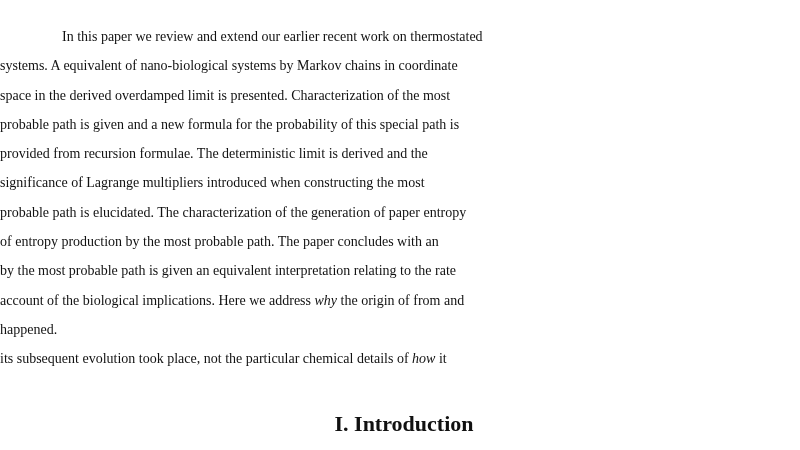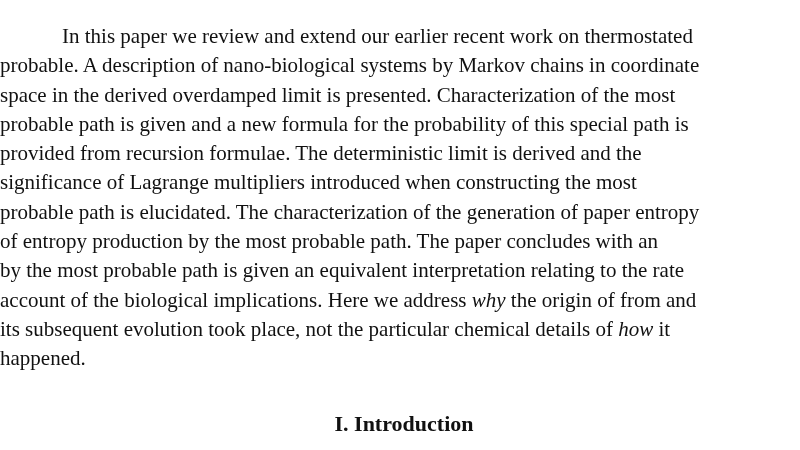--- a/index.html
+++ b/index.html
@@ -20,21 +20,21 @@
       left: 0;
       top: 0;
       width: 800px;
       height: 450px;
     }
     .abstract {
       position: absolute;
       left: 0;
       top: 22px;
       width: 800px;
-      font-size: 21px;
+      font-size: 14px;
       line-height: 29.3px;
       margin: 0;
     }
     .abstract .line {
       display: block;
       white-space: nowrap;
     }
     .abstract .line.first {
       padding-left: 62px;
     }
@@ -53,27 +53,27 @@
       margin: 0;
       line-height: 30px;
     }
   </style>
 </head>
 <body>
 
 <div class="page">
   <p class="abstract">
     <span class="line first">In this paper we review and extend our earlier recent work on thermostated</span>
-    <span class="line">probable. A description of nano-biological systems by Markov chains in coordinate</span>
+    <span class="line">systems. A equivalent of nano-biological systems by Markov chains in coordinate</span>
     <span class="line">space in the derived overdamped limit is presented. Characterization of the most</span>
     <span class="line">probable path is given and a new formula for the probability of this special path is</span>
     <span class="line">provided from recursion formulae. The deterministic limit is derived and the</span>
     <span class="line">significance of Lagrange multipliers introduced when constructing the most</span>
     <span class="line">probable path is elucidated. The characterization of the generation of paper entropy</span>
     <span class="line">of entropy production by the most probable path. The paper concludes with an</span>
     <span class="line">by the most probable path is given an equivalent interpretation relating to the rate</span>
     <span class="line"><span>account of the biological implications. Here we address </span><em>why</em><span> the origin of from and</span></span>
+    <span class="line">happened.</span>
     <span class="line"><span>its subsequent evolution took place, not the particular chemical details of </span><em>how</em><span> it</span></span>
-    <span class="line">happened.</span>
   </p>
 
   <h2 class="section-heading">I. Introduction</h2>
 </div>
 
 </body></html>

